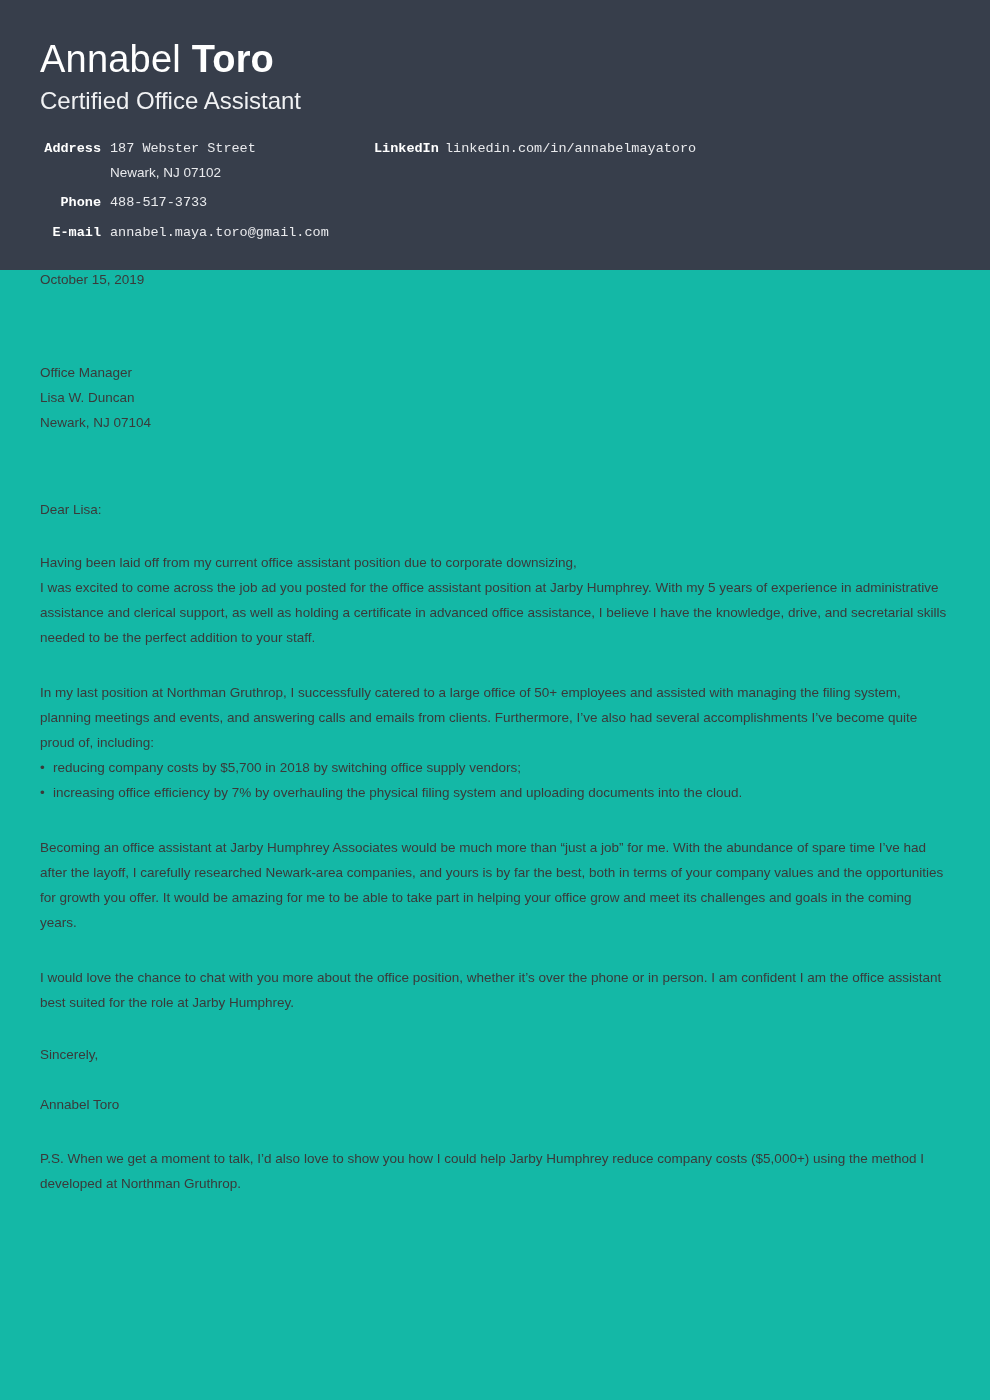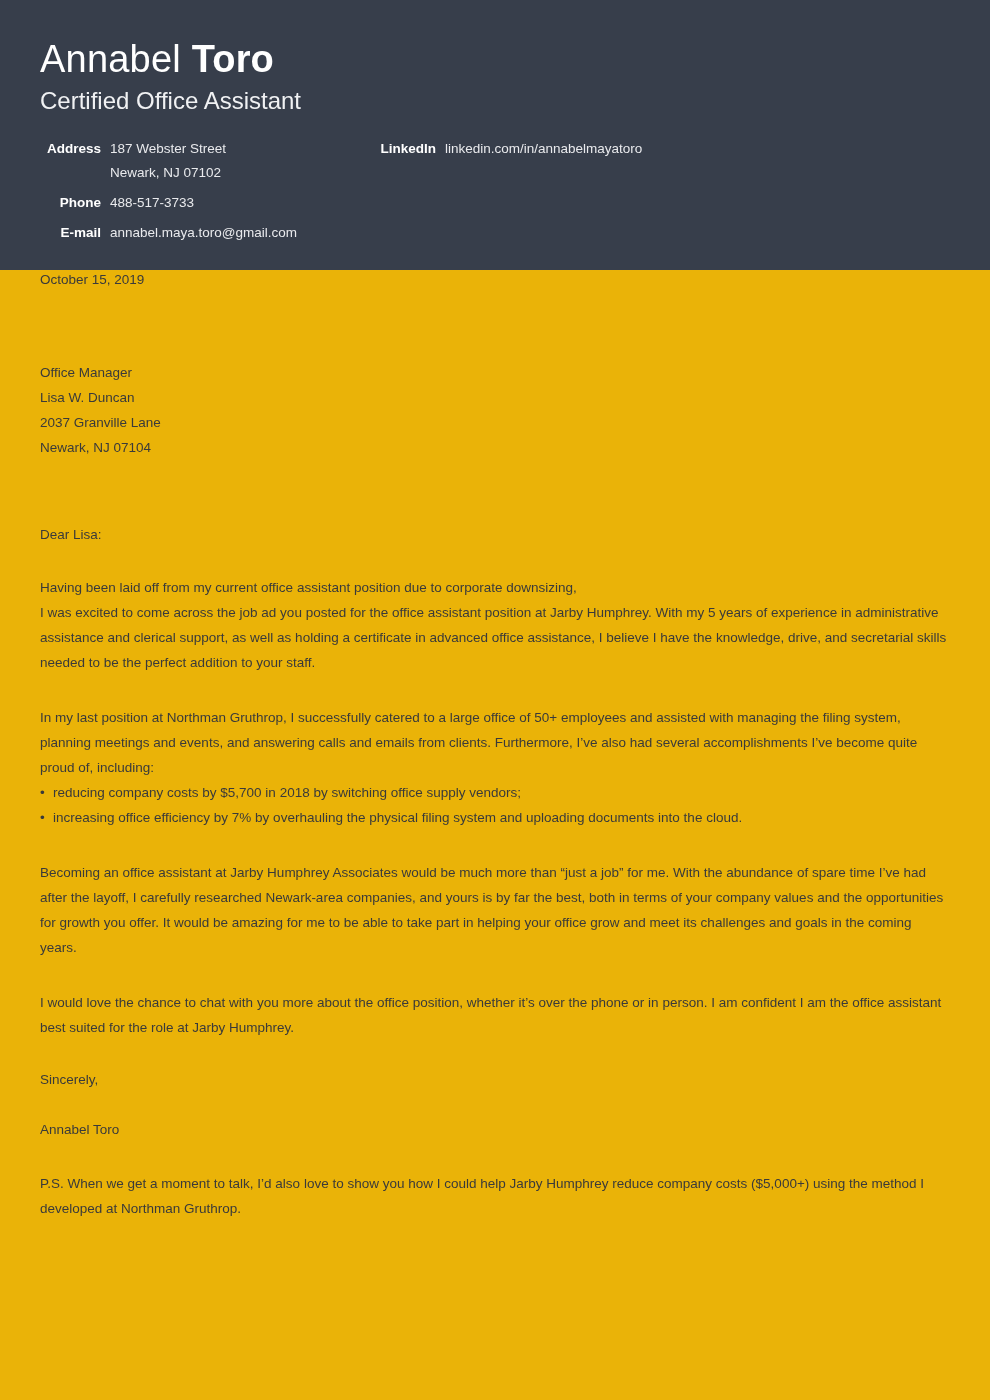--- a/index.html
+++ b/index.html
@@ -13,21 +13,21 @@
     background: #ffffff;
     font-family: "Liberation Sans", sans-serif;
     color: #3a3a3a;
     overflow: hidden;
   }
 
   .page {
     position: relative;
     width: 990px;
     height: 1400px;
-    background: #eab308;
+    background: #14b8a6;
   }
 
   
   .header {
     width: 990px;
     height: 270px;
     background: #373e4b;
     color: #ffffff;
     padding: 36px 40px 0 40px;
     position: relative;
@@ -62,20 +62,21 @@
   }
   .contact-col.left  { left: 0; }
   .contact-col.right { left: 334px; }
 
   .contact-row {
     display: flex;
     align-items: flex-end;
     margin-bottom: 12px;
     font-size: 13.5px;
     line-height: 18px;
+    font-family: Liberation Mono, monospace;
   }
   .contact-row:last-child { margin-bottom: 0; }
 
   .c-label {
     font-weight: 700;
     text-align: right;
     color: #ffffff;
     flex: 0 0 auto;
     white-space: nowrap;
   }
@@ -227,21 +228,20 @@
     </div>
   </div>
 
   <div class="letter">
 
     <div class="date">October 15, 2019</div>
 
     <div class="recipient">
       <div>Office Manager</div>
       <div>Lisa W. Duncan</div>
-      <div>2037 Granville Lane</div>
       <div>Newark, NJ 07104</div>
     </div>
 
     <div class="salutation">Dear Lisa:</div>
 
     <div class="para">
       <span>Having been laid off from my current office assistant position due to corporate downsizing,</span><br>
       <span>I was excited to come across the job ad you posted for the office assistant position at Jarby Humphrey. With my 5 years of experience in administrative assistance and clerical support, as well as holding a certificate in advanced office assistance, I believe I have the knowledge, drive, and secretarial skills needed to be the perfect addition to your staff.</span>
     </div>
 

